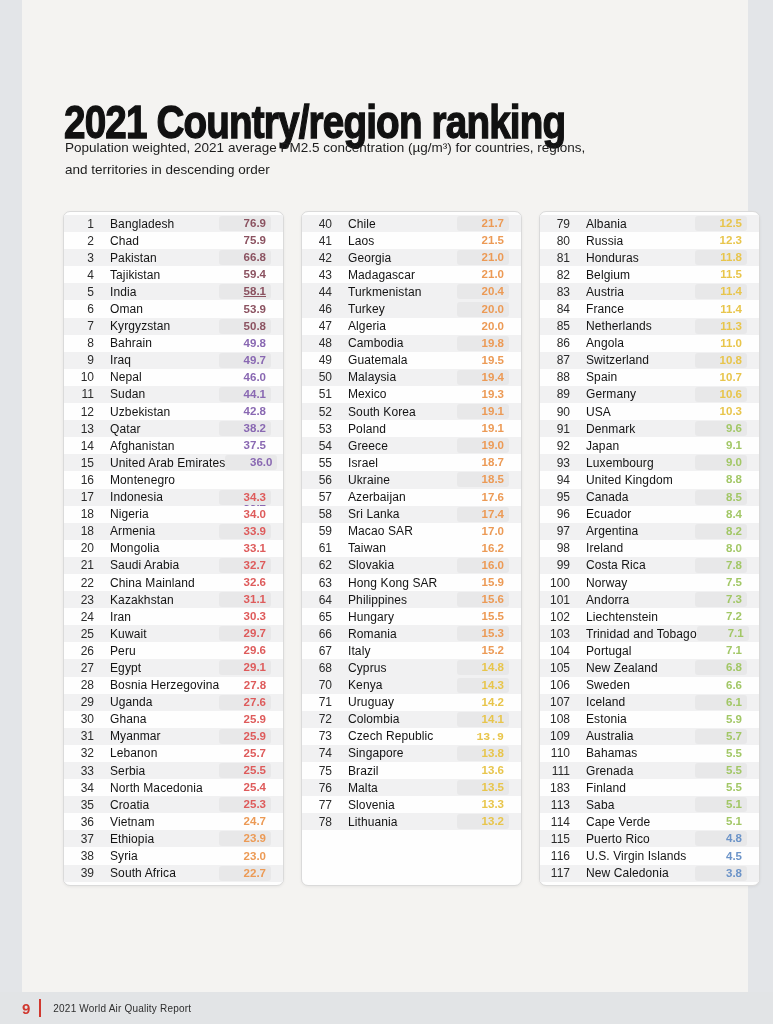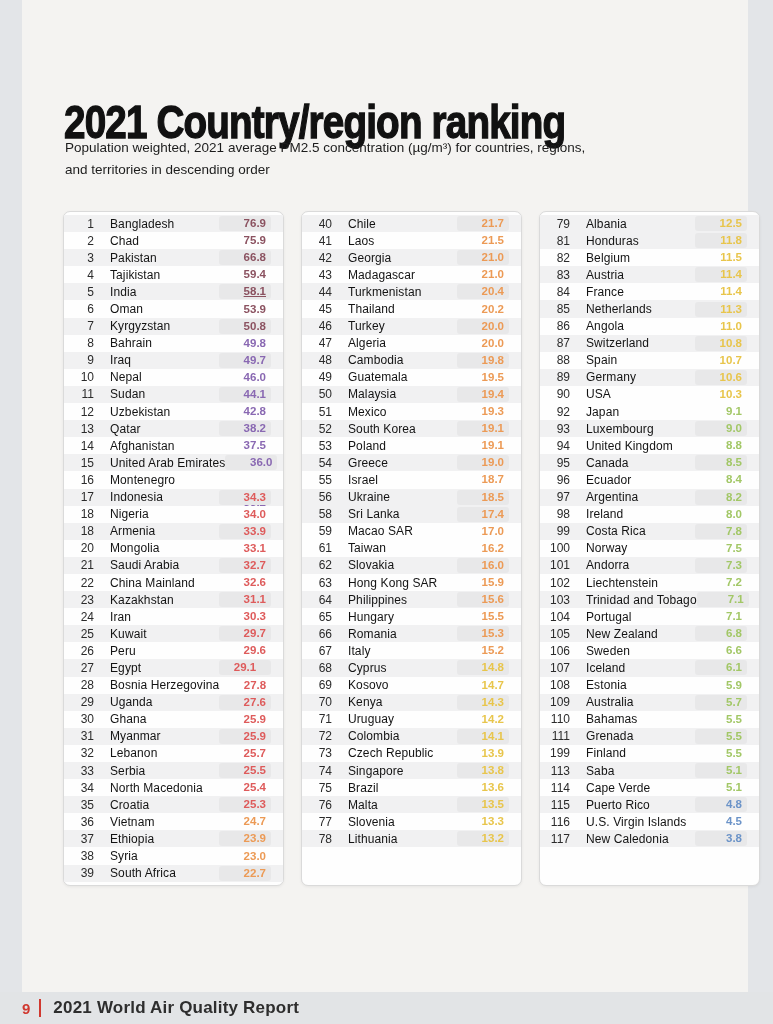--- a/index.html
+++ b/index.html
@@ -51,21 +51,21 @@
   }
   .row.stripe .val{background:#e8e8e9;}
 
   .footer{
     position:absolute;left:0;right:0;bottom:0;height:32px;
     background:#e2e4e6;
     display:flex;align-items:center;z-index:5;
   }
   .footer .page-num{margin-left:22px;font-size:15px;font-weight:bold;}
   .footer .divider{width:2px;height:18px;margin:0 12px 0 9px;}
-  .footer .report-title{font-size:17px;font-weight:bold;color:#2e2e2e;letter-spacing:0.2px;}
+  .footer .report-title{font-size:10px;font-weight:normal;color:#2e2e2e;letter-spacing:0.2px;}
 </style>
 </head>
 <body>
 
 <div class="side-margin left"></div>
 <div class="side-margin right"></div>
 
 <h1 class="page-title">2021 Country/region ranking</h1>
 
 <div class="subtitle">
@@ -201,21 +201,21 @@
         <span class="val" style="color: rgb(222, 91, 91);">29.7</span>
       </div>
       <div class="row">
         <span class="rank">26</span>
         <span class="cname">Peru</span>
         <span class="val" style="color: rgb(222, 91, 91);">29.6</span>
       </div>
       <div class="row stripe">
         <span class="rank">27</span>
         <span class="cname">Egypt</span>
-        <span class="val" style="color: rgb(222, 91, 91); text-align: center;">29.1</span>
+        <span class="val" style="color: rgb(222, 91, 91);">29.1</span>
       </div>
       <div class="row">
         <span class="rank">28</span>
         <span class="cname">Bosnia Herzegovina</span>
         <span class="val" style="color: rgb(222, 91, 91);">27.8</span>
       </div>
       <div class="row stripe">
         <span class="rank">29</span>
         <span class="cname">Uganda</span>
         <span class="val" style="color: rgb(222, 91, 91);">27.6</span>
@@ -290,25 +290,20 @@
       <div class="row">
         <span class="rank">43</span>
         <span class="cname">Madagascar</span>
         <span class="val" style="color: rgb(236, 154, 85);">21.0</span>
       </div>
       <div class="row stripe">
         <span class="rank">44</span>
         <span class="cname">Turkmenistan</span>
         <span class="val" style="color: rgb(236, 154, 85);">20.4</span>
       </div>
-      <div class="row">
-        <span class="rank">45</span>
-        <span class="cname">Thailand</span>
-        <span class="val" style="color: rgb(236, 154, 85);">20.2</span>
-      </div>
       <div class="row stripe">
         <span class="rank">46</span>
         <span class="cname">Turkey</span>
         <span class="val" style="color: rgb(236, 154, 85);">20.0</span>
       </div>
       <div class="row">
         <span class="rank">47</span>
         <span class="cname">Algeria</span>
         <span class="val" style="color: rgb(236, 154, 85);">20.0</span>
       </div>
@@ -350,20 +345,25 @@
       <div class="row">
         <span class="rank">55</span>
         <span class="cname">Israel</span>
         <span class="val" style="color: rgb(236, 154, 85);">18.7</span>
       </div>
       <div class="row stripe">
         <span class="rank">56</span>
         <span class="cname">Ukraine</span>
         <span class="val" style="color: rgb(236, 154, 85);">18.5</span>
       </div>
+      <div class="row">
+        <span class="rank">57</span>
+        <span class="cname">Azerbaijan</span>
+        <span class="val" style="color: rgb(236, 154, 85);">17.6</span>
+      </div>
       <div class="row stripe">
         <span class="rank">58</span>
         <span class="cname">Sri Lanka</span>
         <span class="val" style="color: rgb(236, 154, 85);">17.4</span>
       </div>
       <div class="row">
         <span class="rank">59</span>
         <span class="cname">Macao SAR</span>
         <span class="val" style="color: rgb(236, 154, 85);">17.0</span>
       </div>
@@ -400,44 +400,39 @@
       <div class="row">
         <span class="rank">67</span>
         <span class="cname">Italy</span>
         <span class="val" style="color: rgb(236, 154, 85);">15.2</span>
       </div>
       <div class="row stripe">
         <span class="rank">68</span>
         <span class="cname">Cyprus</span>
         <span class="val" style="color: rgb(232, 197, 75);">14.8</span>
       </div>
-      <div class="row">
-        <span class="rank">69</span>
-        <span class="cname">Kosovo</span>
-        <span class="val" style="color: rgb(232, 197, 75);">14.7</span>
-      </div>
       <div class="row stripe">
         <span class="rank">70</span>
         <span class="cname">Kenya</span>
         <span class="val" style="color: rgb(232, 197, 75);">14.3</span>
       </div>
       <div class="row">
         <span class="rank">71</span>
         <span class="cname">Uruguay</span>
         <span class="val" style="color: rgb(232, 197, 75);">14.2</span>
       </div>
       <div class="row stripe">
         <span class="rank">72</span>
         <span class="cname">Colombia</span>
         <span class="val" style="color: rgb(232, 197, 75);">14.1</span>
       </div>
       <div class="row">
         <span class="rank">73</span>
         <span class="cname">Czech Republic</span>
-        <span class="val" style="color: rgb(232, 197, 75);">13.9</span>
+        <span class="val" style="color: rgb(232, 197, 75); font-family: Liberation Mono, monospace;">13.9</span>
       </div>
       <div class="row stripe">
         <span class="rank">74</span>
         <span class="cname">Singapore</span>
         <span class="val" style="color: rgb(232, 197, 75);">13.8</span>
       </div>
       <div class="row">
         <span class="rank">75</span>
         <span class="cname">Brazil</span>
         <span class="val" style="color: rgb(232, 197, 75);">13.6</span>
@@ -457,20 +452,25 @@
         <span class="cname">Lithuania</span>
         <span class="val" style="color: rgb(232, 197, 75);">13.2</span>
       </div>
     </div>
   <div class="col" id="col-2">
       <div class="row stripe">
         <span class="rank">79</span>
         <span class="cname">Albania</span>
         <span class="val" style="color: rgb(232, 197, 75);">12.5</span>
       </div>
+      <div class="row">
+        <span class="rank">80</span>
+        <span class="cname">Russia</span>
+        <span class="val" style="color: rgb(232, 197, 75);">12.3</span>
+      </div>
       <div class="row stripe">
         <span class="rank">81</span>
         <span class="cname">Honduras</span>
         <span class="val" style="color: rgb(232, 197, 75);">11.8</span>
       </div>
       <div class="row">
         <span class="rank">82</span>
         <span class="cname">Belgium</span>
         <span class="val" style="color: rgb(232, 197, 75);">11.5</span>
       </div>
@@ -507,20 +507,25 @@
       <div class="row stripe">
         <span class="rank">89</span>
         <span class="cname">Germany</span>
         <span class="val" style="color: rgb(232, 197, 75);">10.6</span>
       </div>
       <div class="row">
         <span class="rank">90</span>
         <span class="cname">USA</span>
         <span class="val" style="color: rgb(232, 197, 75);">10.3</span>
       </div>
+      <div class="row stripe">
+        <span class="rank">91</span>
+        <span class="cname">Denmark</span>
+        <span class="val" style="color: rgb(162, 199, 102);">9.6</span>
+      </div>
       <div class="row">
         <span class="rank">92</span>
         <span class="cname">Japan</span>
         <span class="val" style="color: rgb(162, 199, 102);">9.1</span>
       </div>
       <div class="row stripe">
         <span class="rank">93</span>
         <span class="cname">Luxembourg</span>
         <span class="val" style="color: rgb(162, 199, 102);">9.0</span>
       </div>
@@ -608,21 +613,21 @@
         <span class="rank">110</span>
         <span class="cname">Bahamas</span>
         <span class="val" style="color: rgb(162, 199, 102);">5.5</span>
       </div>
       <div class="row stripe">
         <span class="rank">111</span>
         <span class="cname">Grenada</span>
         <span class="val" style="color: rgb(162, 199, 102);">5.5</span>
       </div>
       <div class="row">
-        <span class="rank">199</span>
+        <span class="rank">183</span>
         <span class="cname">Finland</span>
         <span class="val" style="color: rgb(162, 199, 102);">5.5</span>
       </div>
       <div class="row stripe">
         <span class="rank">113</span>
         <span class="cname">Saba</span>
         <span class="val" style="color: rgb(162, 199, 102);">5.1</span>
       </div>
       <div class="row">
         <span class="rank">114</span>

